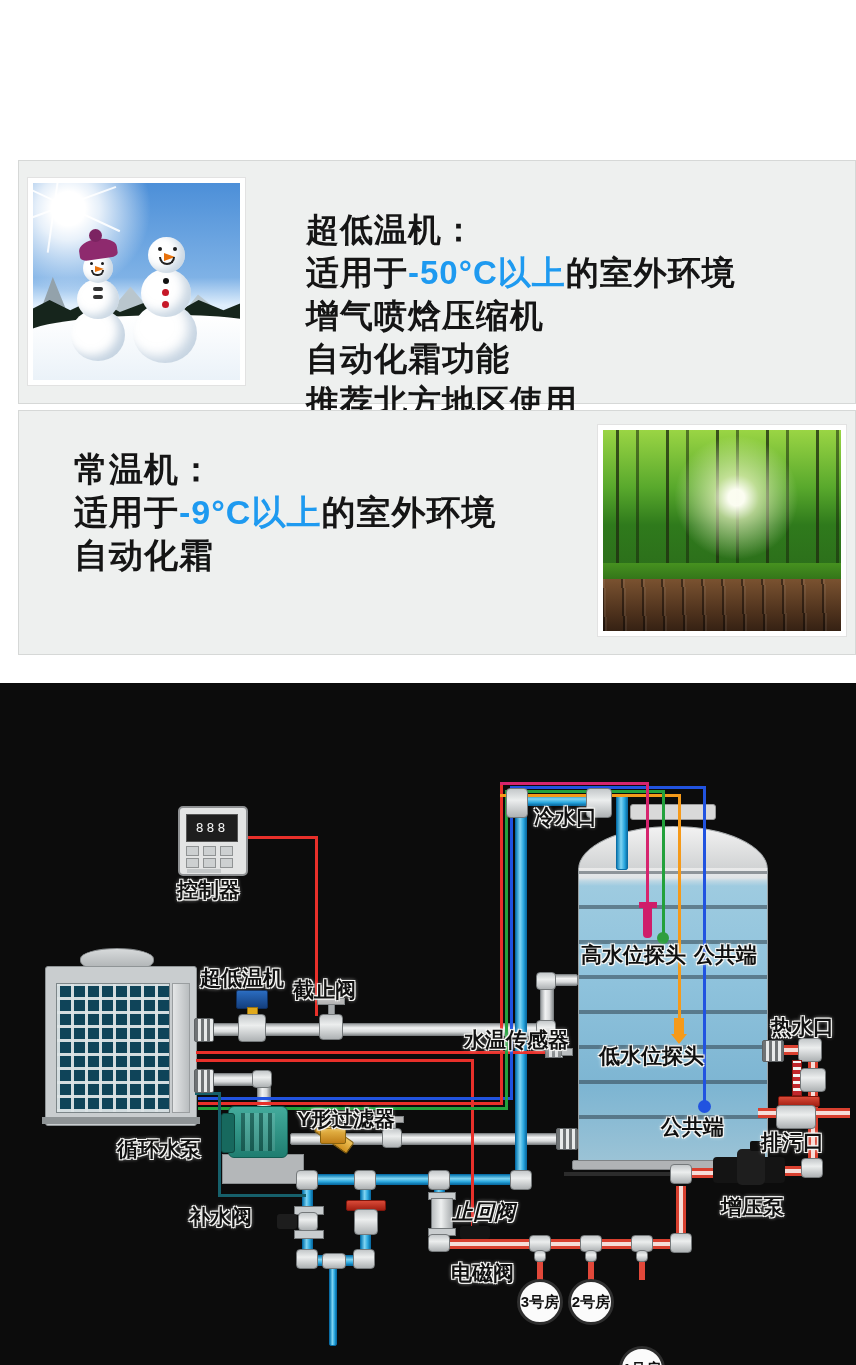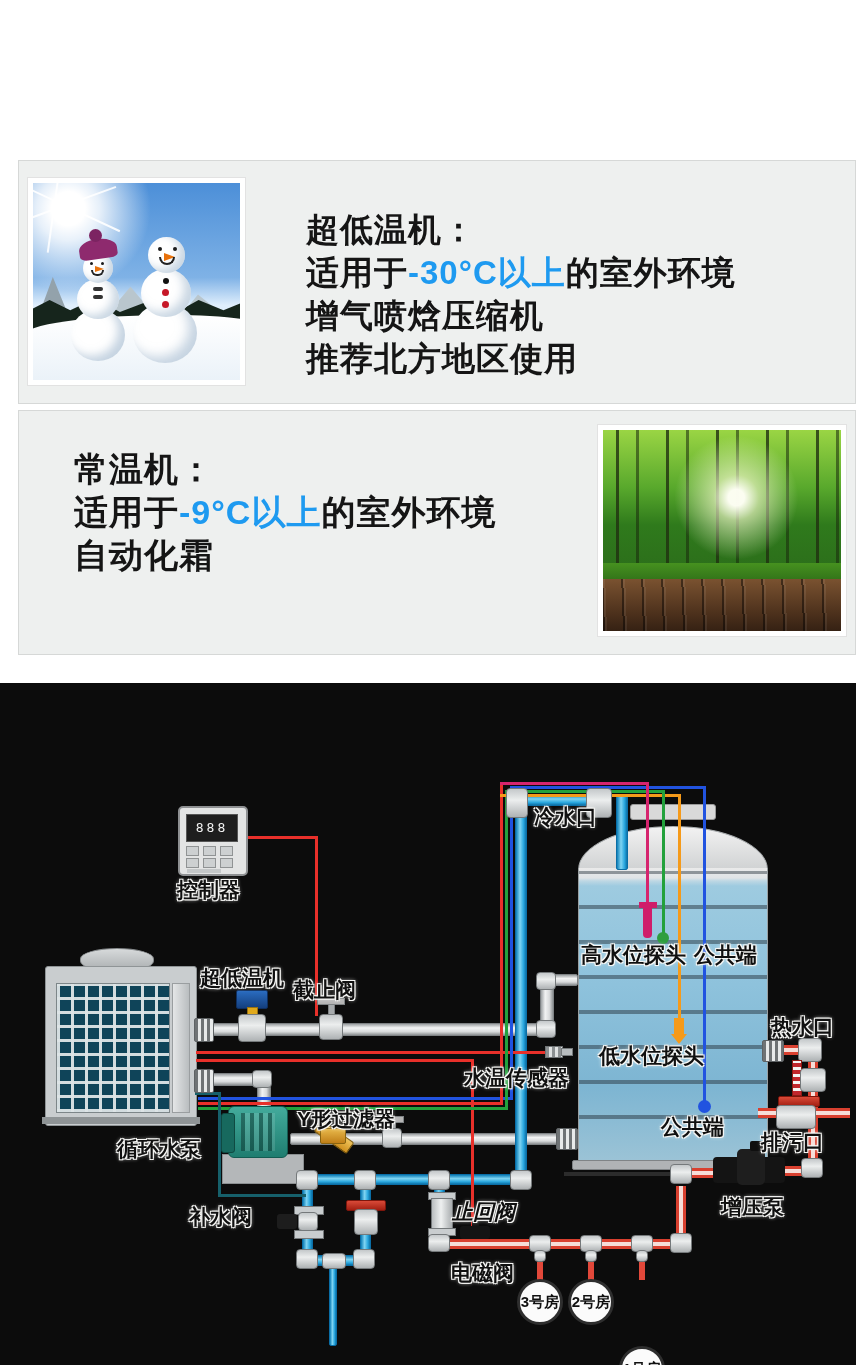--- a/index.html
+++ b/index.html
@@ -72,22 +72,23 @@
       <div class="abs" style="left:57px;top:79px;width:3px;height:3px;background:#1b1b1b;border-radius:50%;"></div>
       <div class="abs" style="left:68px;top:79px;width:3px;height:3px;background:#1b1b1b;border-radius:50%;"></div>
       <div class="abs" style="left:62px;top:83px;width:0;height:0;border-top:3px solid transparent;border-bottom:3px solid transparent;border-left:9px solid #e8720c;"></div>
       <div class="abs" style="left:58px;top:87px;width:13px;height:6px;border:2px solid #222;border-top:none;border-radius:0 0 8px 8px;box-sizing:border-box;"></div>
       <div class="abs" style="left:60px;top:104px;width:10px;height:4px;background:#333;border-radius:2px;"></div>
       <div class="abs" style="left:60px;top:112px;width:10px;height:4px;background:#333;border-radius:2px;"></div>
     </div>
   </div>
   <div class="sec-text" style="left:306px;top:176px;margin-top:32px;">
     <div>超低温机：</div>
-    <div><span>适用于</span><span class="hl">-30°C以上</span><span>的室外环境</span></div>
+    <div><span>适用于</span><span class="hl">-50°C以上</span><span>的室外环境</span></div>
     <div>增气喷焓压缩机</div>
+    <div>自动化霜功能</div>
     <div>推荐北方地区使用</div>
   </div>
 
   <div class="card" style="top:410px;height:245px;"></div>
   <div class="sec-text" style="left:74px;top:448px;font-size:34px;">
     <div>常温机：</div>
     <div><span>适用于</span><span class="hl">-9°C以上</span><span>的室外环境</span></div>
     <div>自动化霜</div>
   </div>
   <div class="photo" style="left:598px;top:425px;width:248px;height:211px;">
@@ -284,21 +285,21 @@
     </div>
 
   <div class="lbl" style="left:177px;top:876px;">控制器</div>
   <div class="lbl" style="left:200px;top:964px;">超低温机</div>
   <div class="lbl" style="left:293px;top:976px;">截止阀</div>
   <div class="lbl" style="left:534px;top:803px;">冷水口</div>
   <div class="lbl" style="left:581px;top:941px;">高水位探头</div>
   <div class="lbl" style="left:694px;top:941px;">公共端</div>
   <div class="lbl" style="left:771px;top:1013px;">热水口</div>
   <div class="lbl" style="left:599px;top:1042px;">低水位探头</div>
-  <div class="lbl" style="left:464px;top:1064px;">水温传感器</div>
+  <div class="lbl" style="left:464px;top:1026px;">水温传感器</div>
   <div class="lbl" style="left:661px;top:1113px;">公共端</div>
   <div class="lbl" style="left:761px;top:1128px;">排污口</div>
   <div class="lbl" style="left:721px;top:1193px;">增压泵</div>
   <div class="lbl" style="left:297px;top:1105px;">Y形过滤器</div>
   <div class="lbl" style="left:117px;top:1135px;">循环水泵</div>
   <div class="lbl" style="left:189px;top:1203px;">补水阀</div>
   <div class="lbl" style="left:452px;top:1198px;font-style:italic;">止回阀</div>
   <div class="lbl" style="left:451px;top:1259px;">电磁阀</div>
 
 </div>

